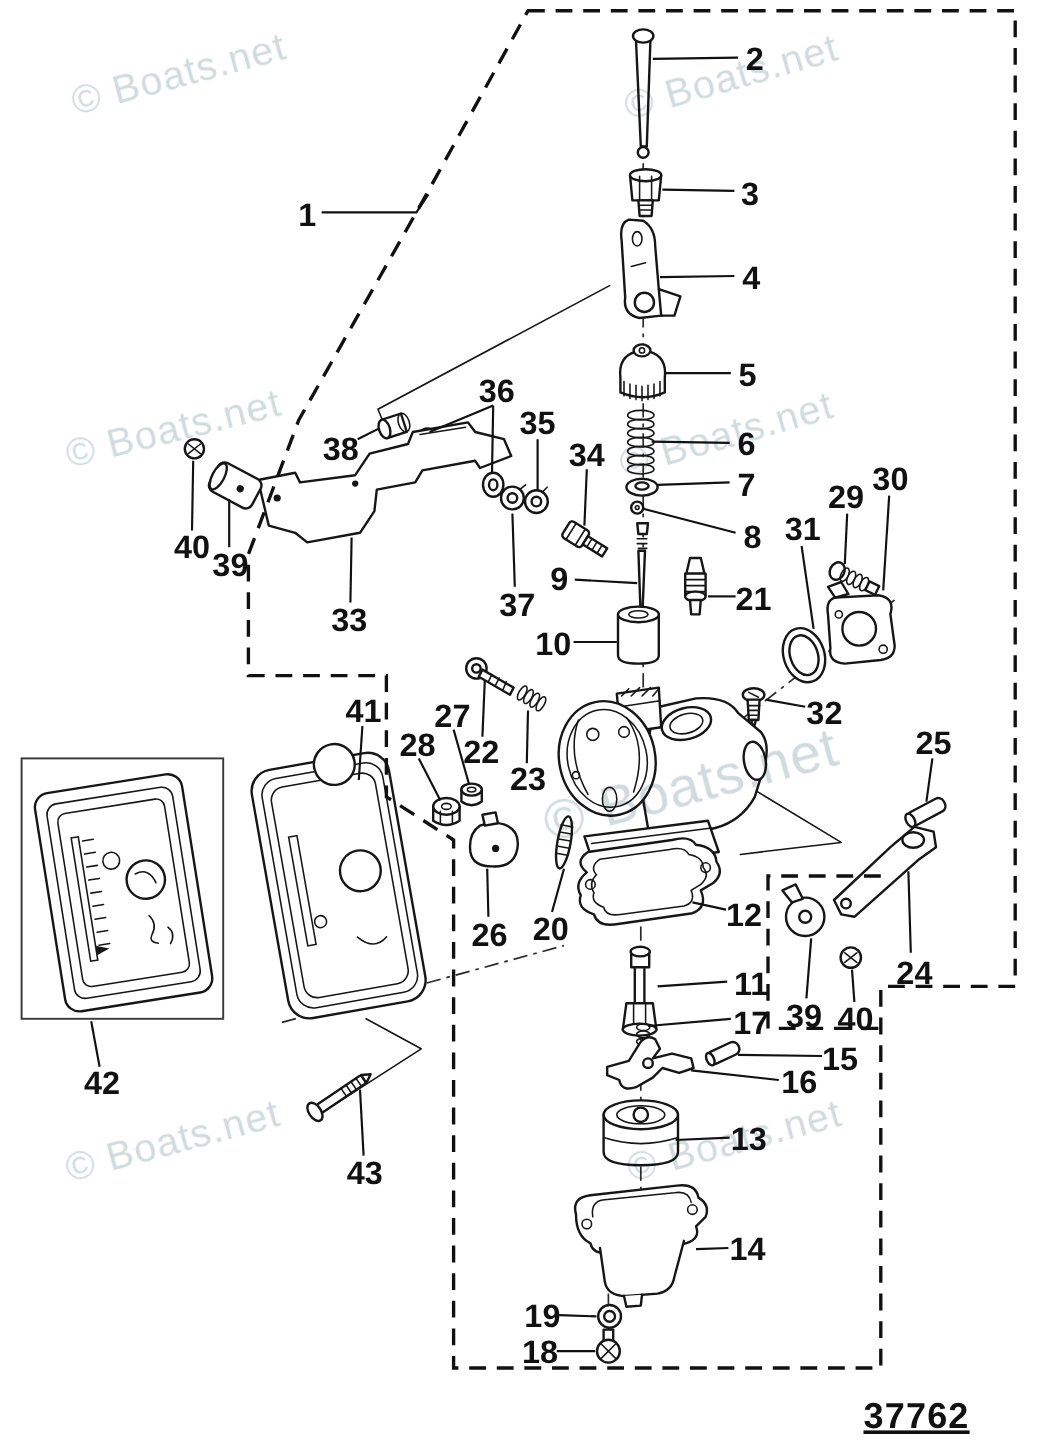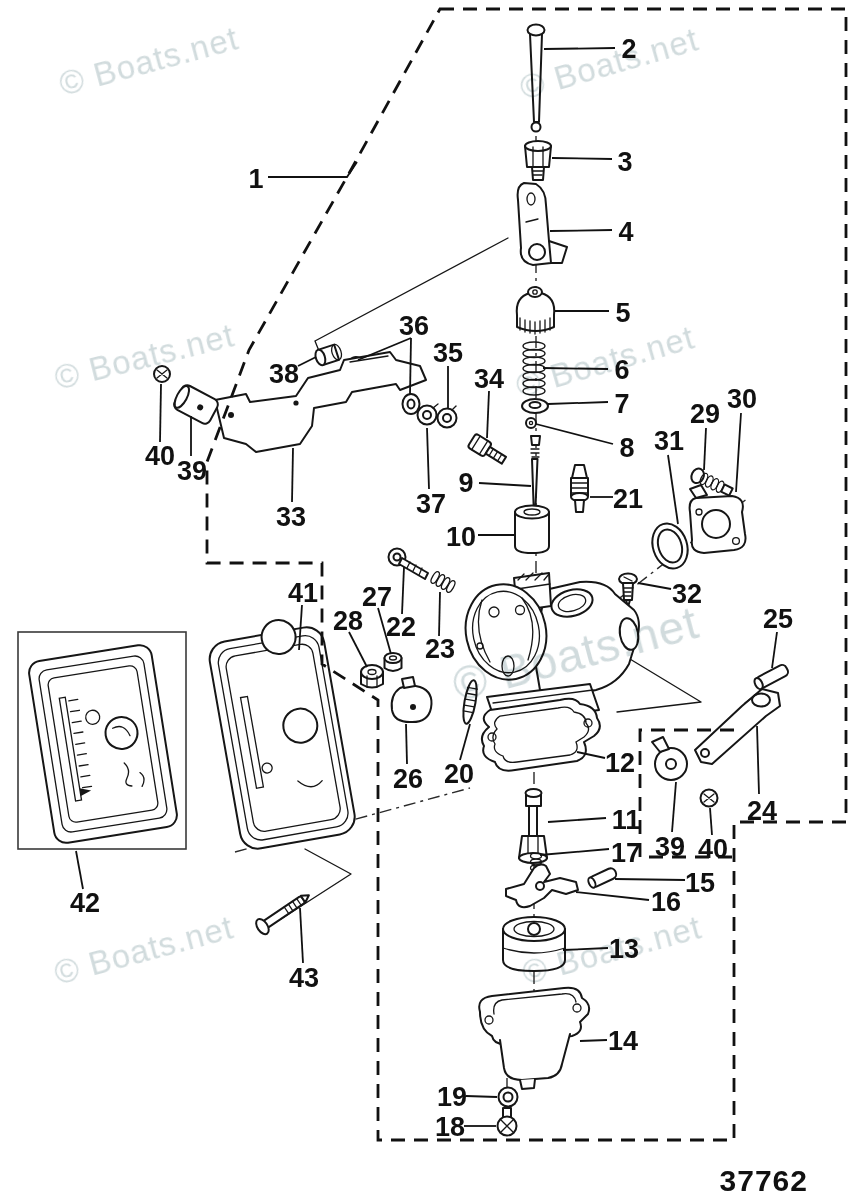--- a/index.html
+++ b/index.html
@@ -9,21 +9,21 @@
   .part{stroke:#161616;stroke-width:2;fill:#fff;stroke-linejoin:round;stroke-linecap:round;}
   .thin{stroke:#161616;stroke-width:1.3;fill:none;stroke-linecap:round;}
   .axis{stroke:#2a2a2a;stroke-width:1.4;fill:none;stroke-dasharray:12 5 3 5;}
   .bound{stroke:#111;stroke-width:2.8;fill:none;stroke-dasharray:14 9;}
   .leader{stroke:#111;stroke-width:1.8;fill:none;}
   .callout{font:bold 27px "Liberation Sans",sans-serif;fill:#111;text-anchor:middle;}
   .wm{font:400 33px "Liberation Sans",sans-serif;fill:#c9d5d7;letter-spacing:1px;}
   .wm-big{font-size:46px;}
   .wmlayer{mix-blend-mode:multiply;opacity:.85;}
   .footer-num{position:absolute;right:56px;bottom:2px;font:bold 30px "Liberation Sans",sans-serif;
-              color:#111;letter-spacing:1px;}
+              color:#111;letter-spacing:1px;text-decoration:underline;}
 </style>
 </head>
 <body>
 
 <div class="stage">
 <svg width="864" height="1200" viewBox="0 0 864 1200">
 
   <g>
     <path class="axis" d="M536,36 V578"></path>
     <path class="axis" d="M534,772 V1002"></path>

